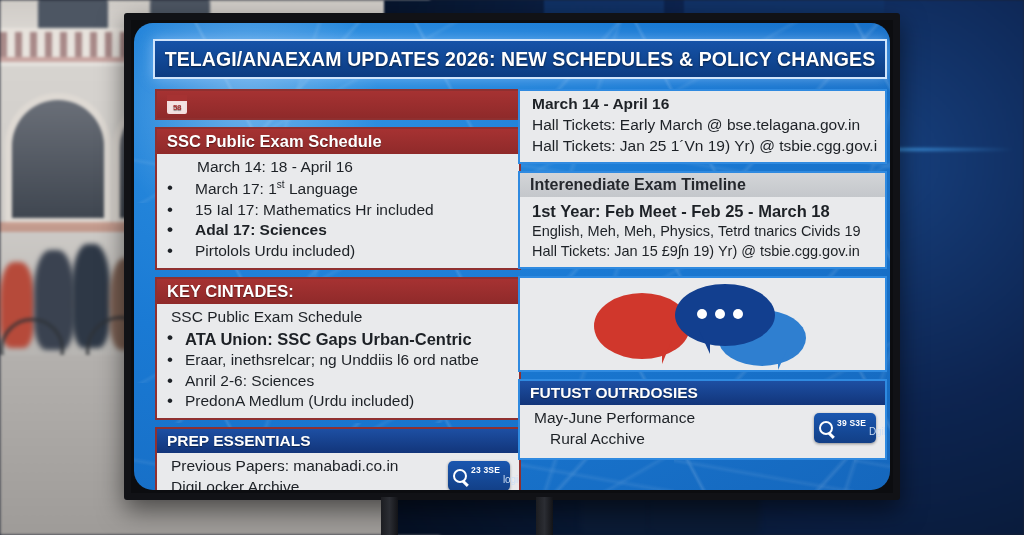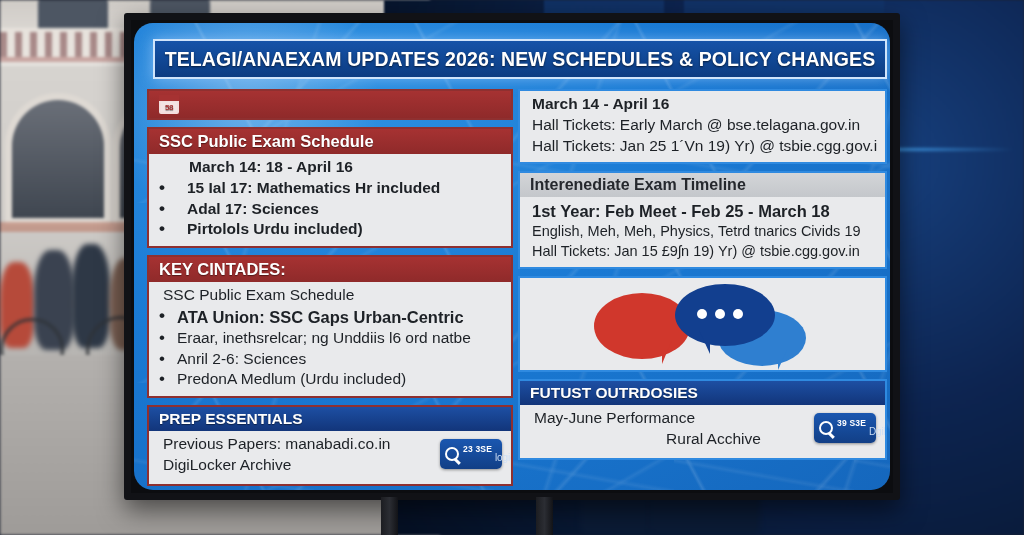--- a/index.html
+++ b/index.html
@@ -118,21 +118,21 @@
     display:flex; align-items:center; justify-content:center;
     box-shadow:0 0 12px rgba(170,210,255,.55);
   }
   .title-bar span {
     color:#fff; font-size:19.5px; font-weight:bold; letter-spacing:.1px;
     white-space:nowrap; text-shadow:0 1px 2px rgba(0,0,0,.6);
   }
 
   
   .col { position:absolute; top:66px; }
-  .col-left  { left:13px;  width:366px; }
+  .col-left  { left:21px;  width:366px; }
   .col-right { left:384px; width:369px; }
 
   
   .card {
     background:#e9eaec;
     border:2px solid #2f8ae0;
     margin-bottom:7px;
     overflow:hidden;
   }
   .card.red-edge { border:2px solid #8f3030; }
@@ -163,29 +163,29 @@
     position:absolute; left:0; right:0; top:6px; bottom:0;
     display:flex; align-items:center; justify-content:center;
     font-size:8px; font-weight:bold; color:#a63232; letter-spacing:-.4px;
   }
 
   .body { padding:3px 8px 6px 8px; }
   .ln {
     color:#1d2126; font-size:15.5px; line-height:1.34;
     white-space:nowrap; overflow:hidden; text-overflow:clip;
   }
-  .ln.ind   { padding-left:32px;font-weight:bold; }
+  .ln.ind   { padding-left:32px; }
   .ln.bul   { padding-left:14px; position:relative; }
   .ln.bul::before {
     content:"\2022"; position:absolute; left:2px; top:-1px;
     font-size:17px; color:#1d2126;
   }
   .ln.b   { font-weight:bold; }
   .ln.sm  { font-size:14.5px; }
-  .ln.sp  { padding-left:22px;text-align:center; }
+  .ln.sp  { padding-left:22px; }
 
   sup { font-size:10px; vertical-align:super; }
 
   
   .badge {
     position:absolute; right:9px;
     width:62px; height:30px; border-radius:5px;
     background:linear-gradient(180deg,#1a57b0,#123f86);
     display:flex; align-items:center; gap:4px; padding:0 5px;
     box-shadow:0 1px 3px rgba(0,0,0,.4);
@@ -283,20 +283,21 @@
           <span class="cal">
             <span class="cal-num">58</span>
           </span>
         </div>
       </div>
 
       <div class="card red-edge">
         <div class="hdr hdr-red">SSC Public Exam Schedule</div>
         <div class="body">
           <div class="ln ind">March 14: 18 - April 16</div>
+          <div class="ln bul ind" style="padding-left:30px;">March 17: 1<sup>st</sup> Language</div>
           <div class="ln bul ind" style="padding-left:30px;">15 Ial 17:  Mathematics Hr included</div>
           <div class="ln bul ind b" style="padding-left:30px;">Adal 17: Sciences</div>
           <div class="ln bul ind" style="padding-left:30px;">Pirtolols Urdu included)</div>
         </div>
       </div>
 
       <div class="card red-edge">
         <div class="hdr hdr-red">KEY CINTADES:</div>
         <div class="body">
           <div class="ln" style="padding-left:6px;">SSC Public Exam Schedule</div>

